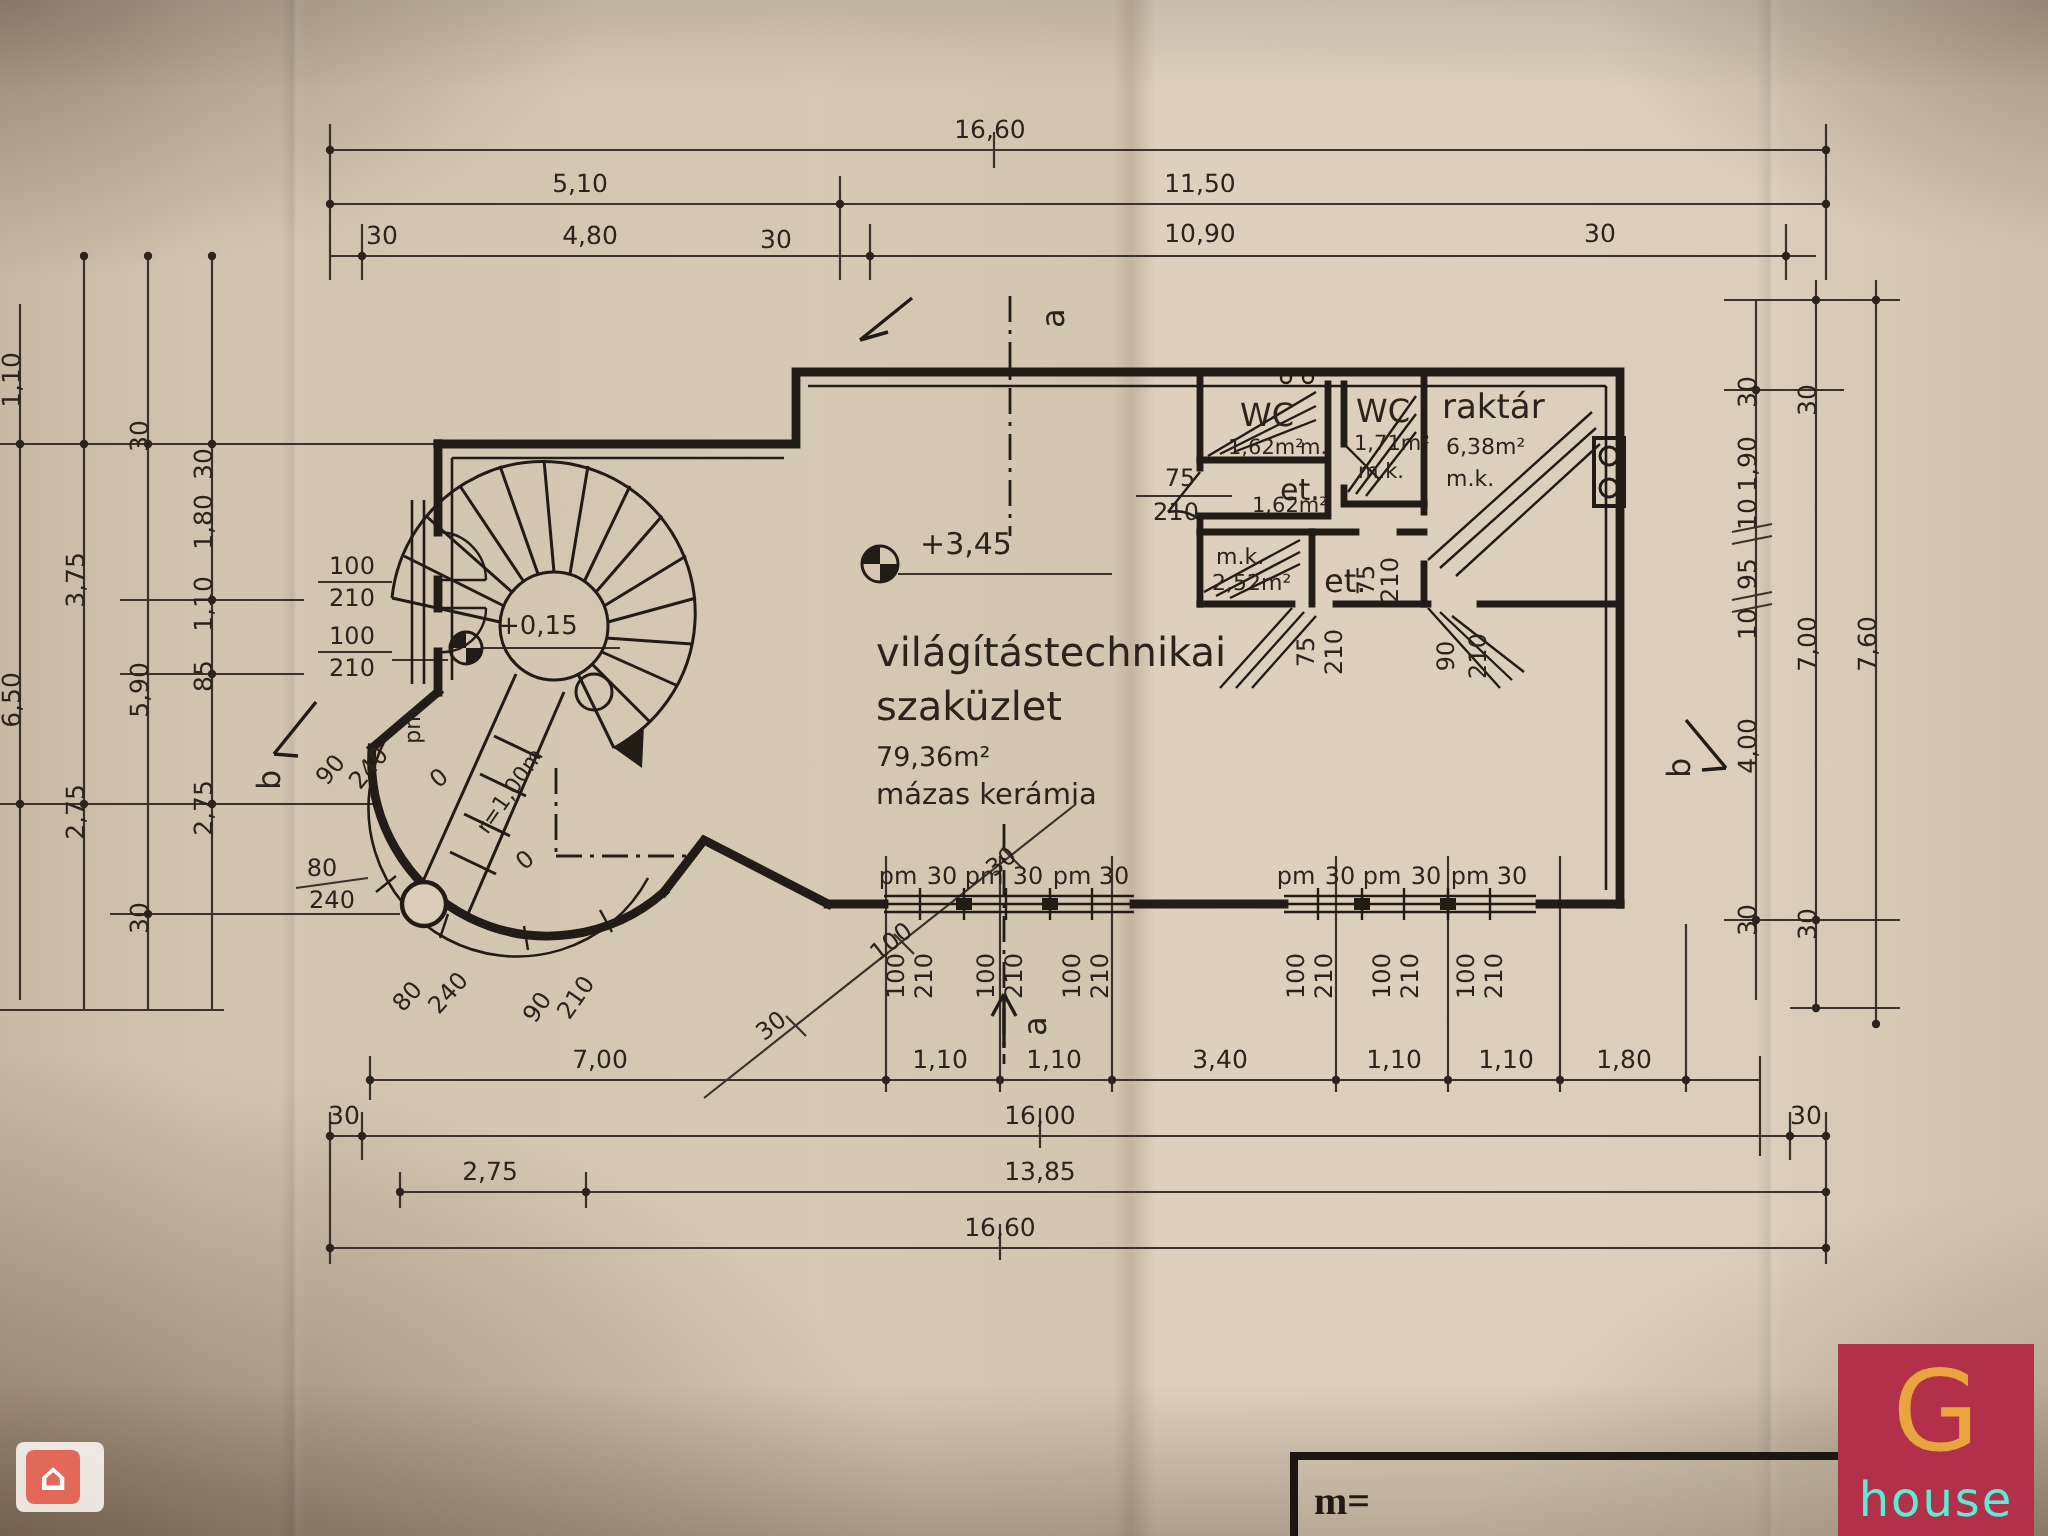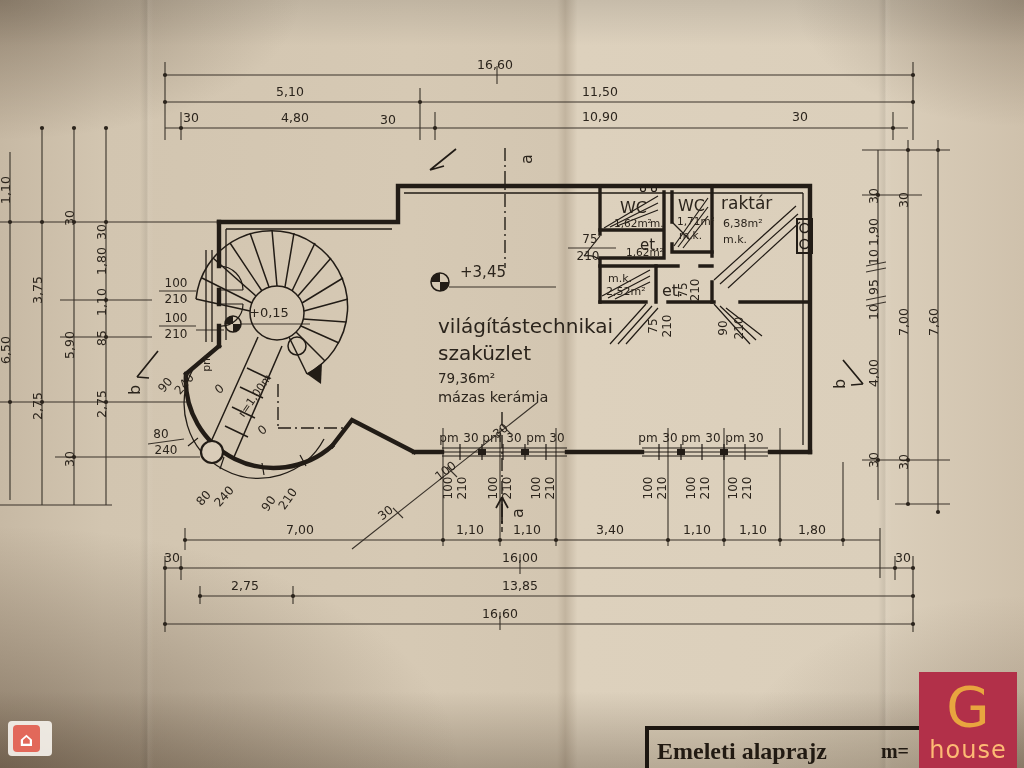--- a/index.html
+++ b/index.html
@@ -28,21 +28,21 @@
     font-family:"Liberation Sans",sans-serif;}
   .titleblock{position:absolute;left:645px;top:726px;width:278px;height:48px;
     border:4px solid #1c1610;display:flex;align-items:center;justify-content:space-between;
     padding:2px 10px 0 8px;box-sizing:border-box;background:rgba(214,202,180,.25);}
   .titleblock .t1{font-family:"Liberation Serif",serif;font-weight:bold;font-size:24px;color:#211a12;}
   .titleblock .t2{font-family:"Liberation Serif",serif;font-weight:bold;font-size:20px;color:#211a12;}
   .lg-gh{position:absolute;left:919px;top:672px;width:98px;height:96px;background:#b23049;}
   .lg-gh .g{position:absolute;left:50%;top:2px;transform:translateX(-50%);
     color:#e8a53f;font-size:56px;font-family:"DejaVu Sans",sans-serif;}
   .lg-gh .w{position:absolute;left:50%;bottom:4px;transform:translateX(-50%);
-    color:#fdba74;font-size:24px;letter-spacing:1px;font-family:"DejaVu Sans",sans-serif;}
+    color:#5eead4;font-size:24px;letter-spacing:1px;font-family:"DejaVu Sans",sans-serif;}
   text{fill:#2b241c;}
 </style>
 </head>
 <body>
 
 <div class="stage">
   <div class="paper"></div>
   <div class="crease" style="left:140px"></div>
   <div class="crease" style="left:878px"></div>
 
@@ -329,21 +329,20 @@
       <text transform="rotate(-55 252 399)" x="232" y="403" font-size="11">r=1,00m</text>
       <text transform="rotate(-90 527 159)" x="522" y="164" font-size="16">a</text>
       <text transform="rotate(-90 518 513)" x="513" y="518" font-size="16">a</text>
       <text transform="rotate(-90 135 390)" x="130" y="395" font-size="16">b</text>
       <text transform="rotate(-90 840 384)" x="835" y="389" font-size="16">b</text>
     </g>
   </svg>
 
 
   <div class="titleblock">
-    <span class="t1">Emeleti alaprajz</span>
     <span class="t2">m=</span>
   </div>
 
   <div class="lg-ing">
     <span class="ic">⌂</span>
   </div>
 
   <div class="lg-gh">
     <span class="g">G</span>
     <span class="w">house</span>

